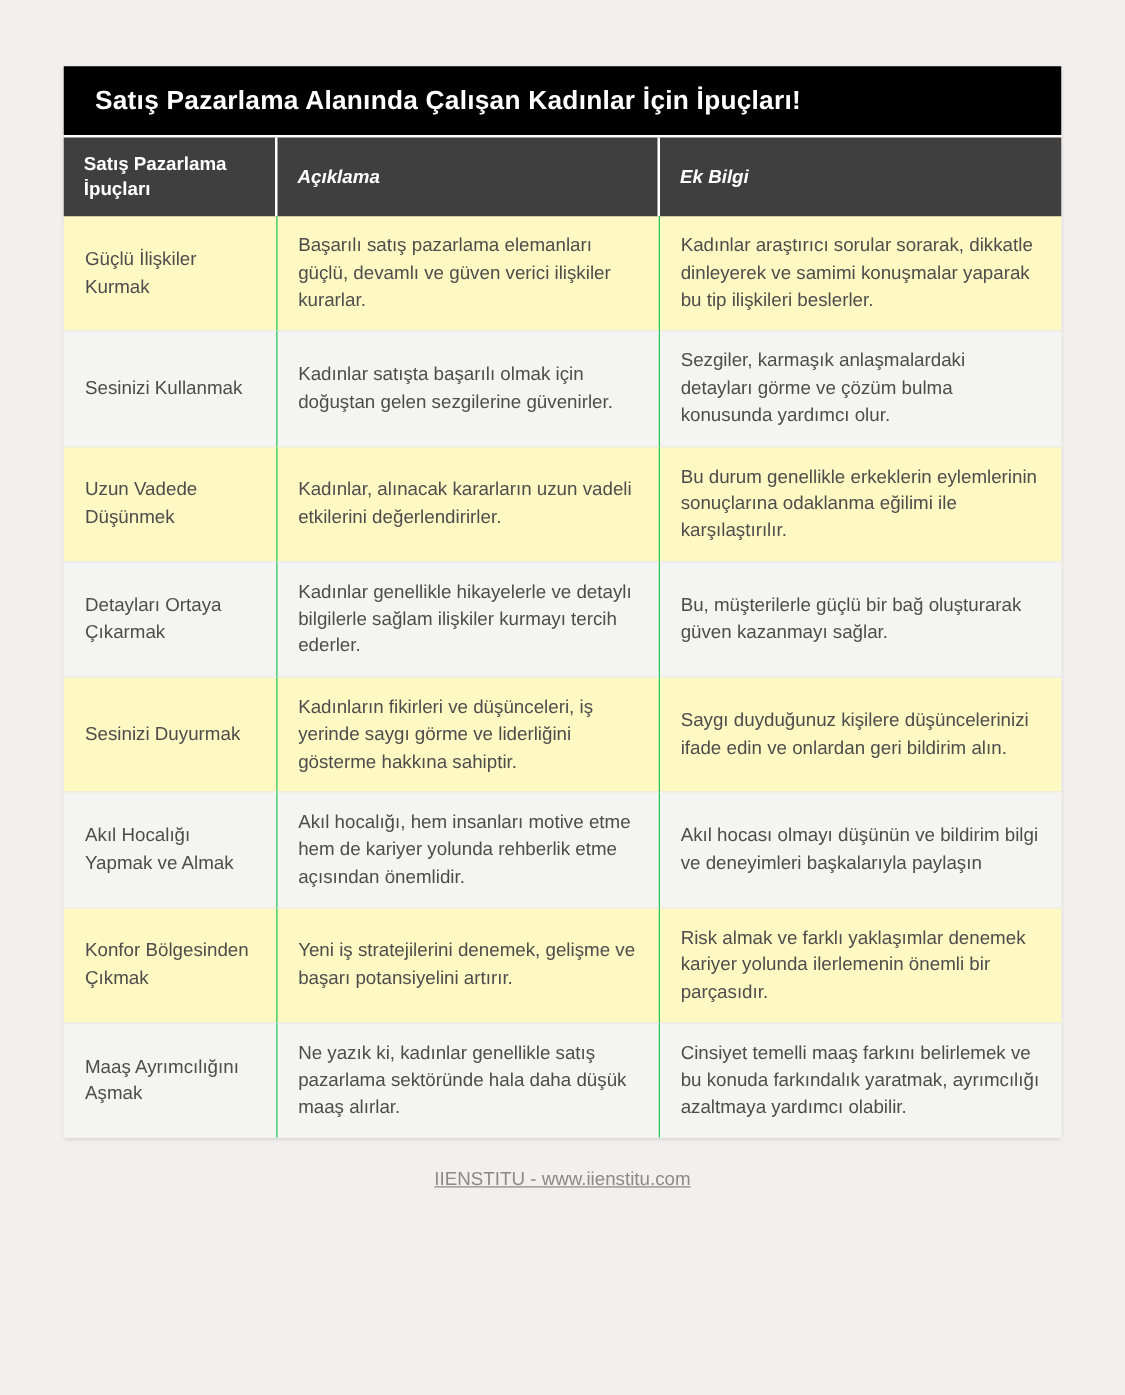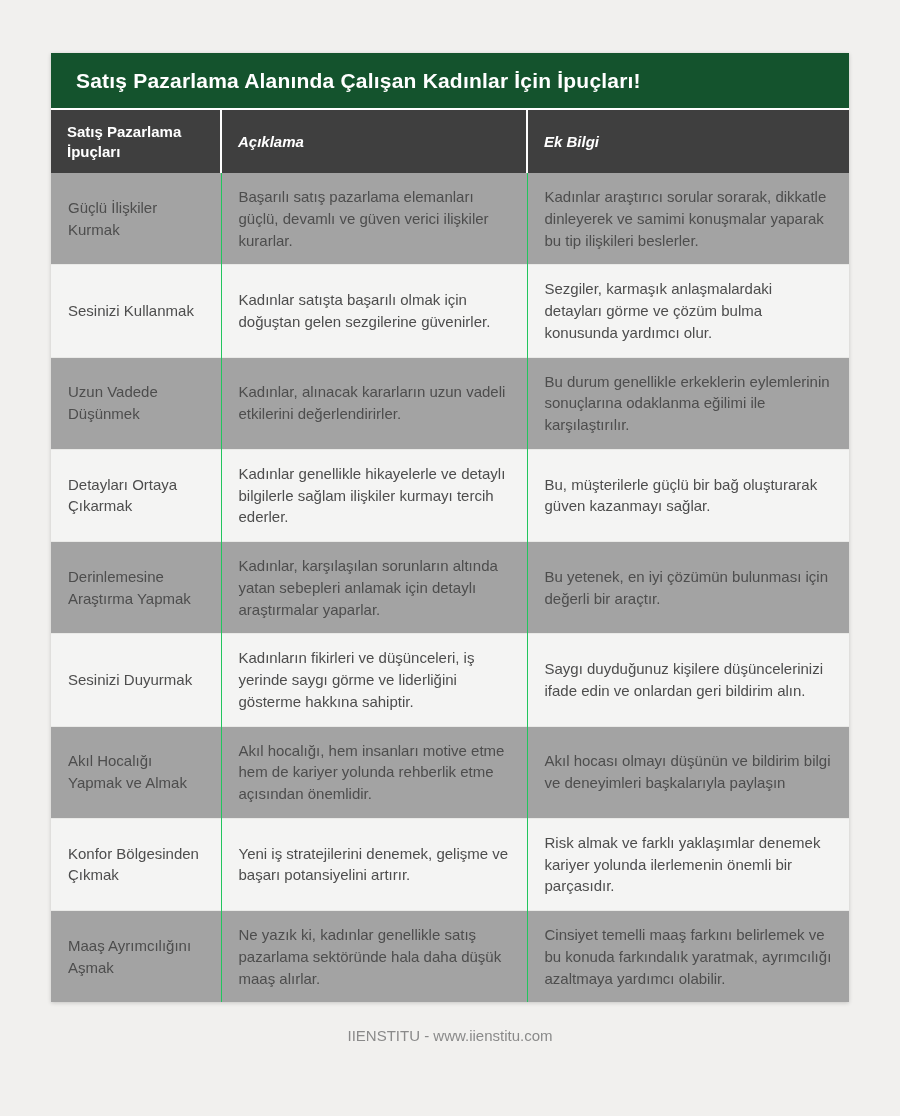--- a/index.html
+++ b/index.html
@@ -9,33 +9,33 @@
     background: #f1f0ee;
     font-family: "Liberation Sans", "DejaVu Sans", sans-serif;
   }
   .content-card {
     width: 798px;
     margin: 53px auto 0 auto;
     background: #ffffff;
     box-shadow: 0 1px 4px rgba(0,0,0,0.18);
   }
   .title-bar {
-    background: #14532d;
+    background: #000000;
     color: #ffffff;
     font-size: 21px;
     font-weight: bold;
     padding: 16px 25px 15px 25px;
     margin-bottom: 2px;
     letter-spacing: 0.2px;
   }
   table.tips-table {
     width: 100%;
     border-collapse: collapse;
     table-layout: fixed;
-    background: #a3a3a3;
+    background: #fef9c3;
   }
   .tips-table col.c1 { width: 170px; }
   .tips-table col.c2 { width: 306px; }
   .tips-table col.c3 { width: 322px; }
   .tips-table thead th {
     background: #3f3f3f;
     color: #ffffff;
     font-size: 15px;
     font-weight: bold;
     text-align: left;
@@ -54,20 +54,21 @@
     border-top: 1px solid #e9e9e7;
   }
   .tips-table tbody td + td { border-left: 1px solid #22c55e; }
   .tips-table tbody tr:first-child td { border-top: none; }
   .tips-table tbody tr:nth-child(even) { background: #f4f4f3; }
   .page-footer {
     text-align: center;
     color: #8a8a8a;
     font-size: 15px;
     margin-top: 25px;
+    text-decoration: underline;
   }
 </style>
 </head>
 <body>
 
 <div class="content-card">
   <div class="title-bar">Satış Pazarlama Alanında Çalışan Kadınlar İçin İpuçları!</div>
   <table class="tips-table">
     <colgroup>
         <col class="c1">
@@ -96,25 +97,20 @@
           <td>Uzun Vadede Düşünmek</td>
           <td>Kadınlar, alınacak kararların uzun vadeli etkilerini değerlendirirler.</td>
           <td>Bu durum genellikle erkeklerin eylemlerinin sonuçlarına odaklanma eğilimi ile karşılaştırılır.</td>
         </tr>
         <tr>
           <td>Detayları Ortaya Çıkarmak</td>
           <td>Kadınlar genellikle hikayelerle ve detaylı bilgilerle sağlam ilişkiler kurmayı tercih ederler.</td>
           <td>Bu, müşterilerle güçlü bir bağ oluşturarak güven kazanmayı sağlar.</td>
         </tr>
         <tr>
-          <td>Derinlemesine Araştırma Yapmak</td>
-          <td>Kadınlar, karşılaşılan sorunların altında yatan sebepleri anlamak için detaylı araştırmalar yaparlar.</td>
-          <td>Bu yetenek, en iyi çözümün bulunması için değerli bir araçtır.</td>
-        </tr>
-        <tr>
           <td>Sesinizi Duyurmak</td>
           <td>Kadınların fikirleri ve düşünceleri, iş yerinde saygı görme ve liderliğini gösterme hakkına sahiptir.</td>
           <td>Saygı duyduğunuz kişilere düşüncelerinizi ifade edin ve onlardan geri bildirim alın.</td>
         </tr>
         <tr>
           <td>Akıl Hocalığı Yapmak ve Almak</td>
           <td>Akıl hocalığı, hem insanları motive etme hem de kariyer yolunda rehberlik etme açısından önemlidir.</td>
           <td>Akıl hocası olmayı düşünün ve bildirim bilgi ve deneyimleri başkalarıyla paylaşın</td>
         </tr>
         <tr>

